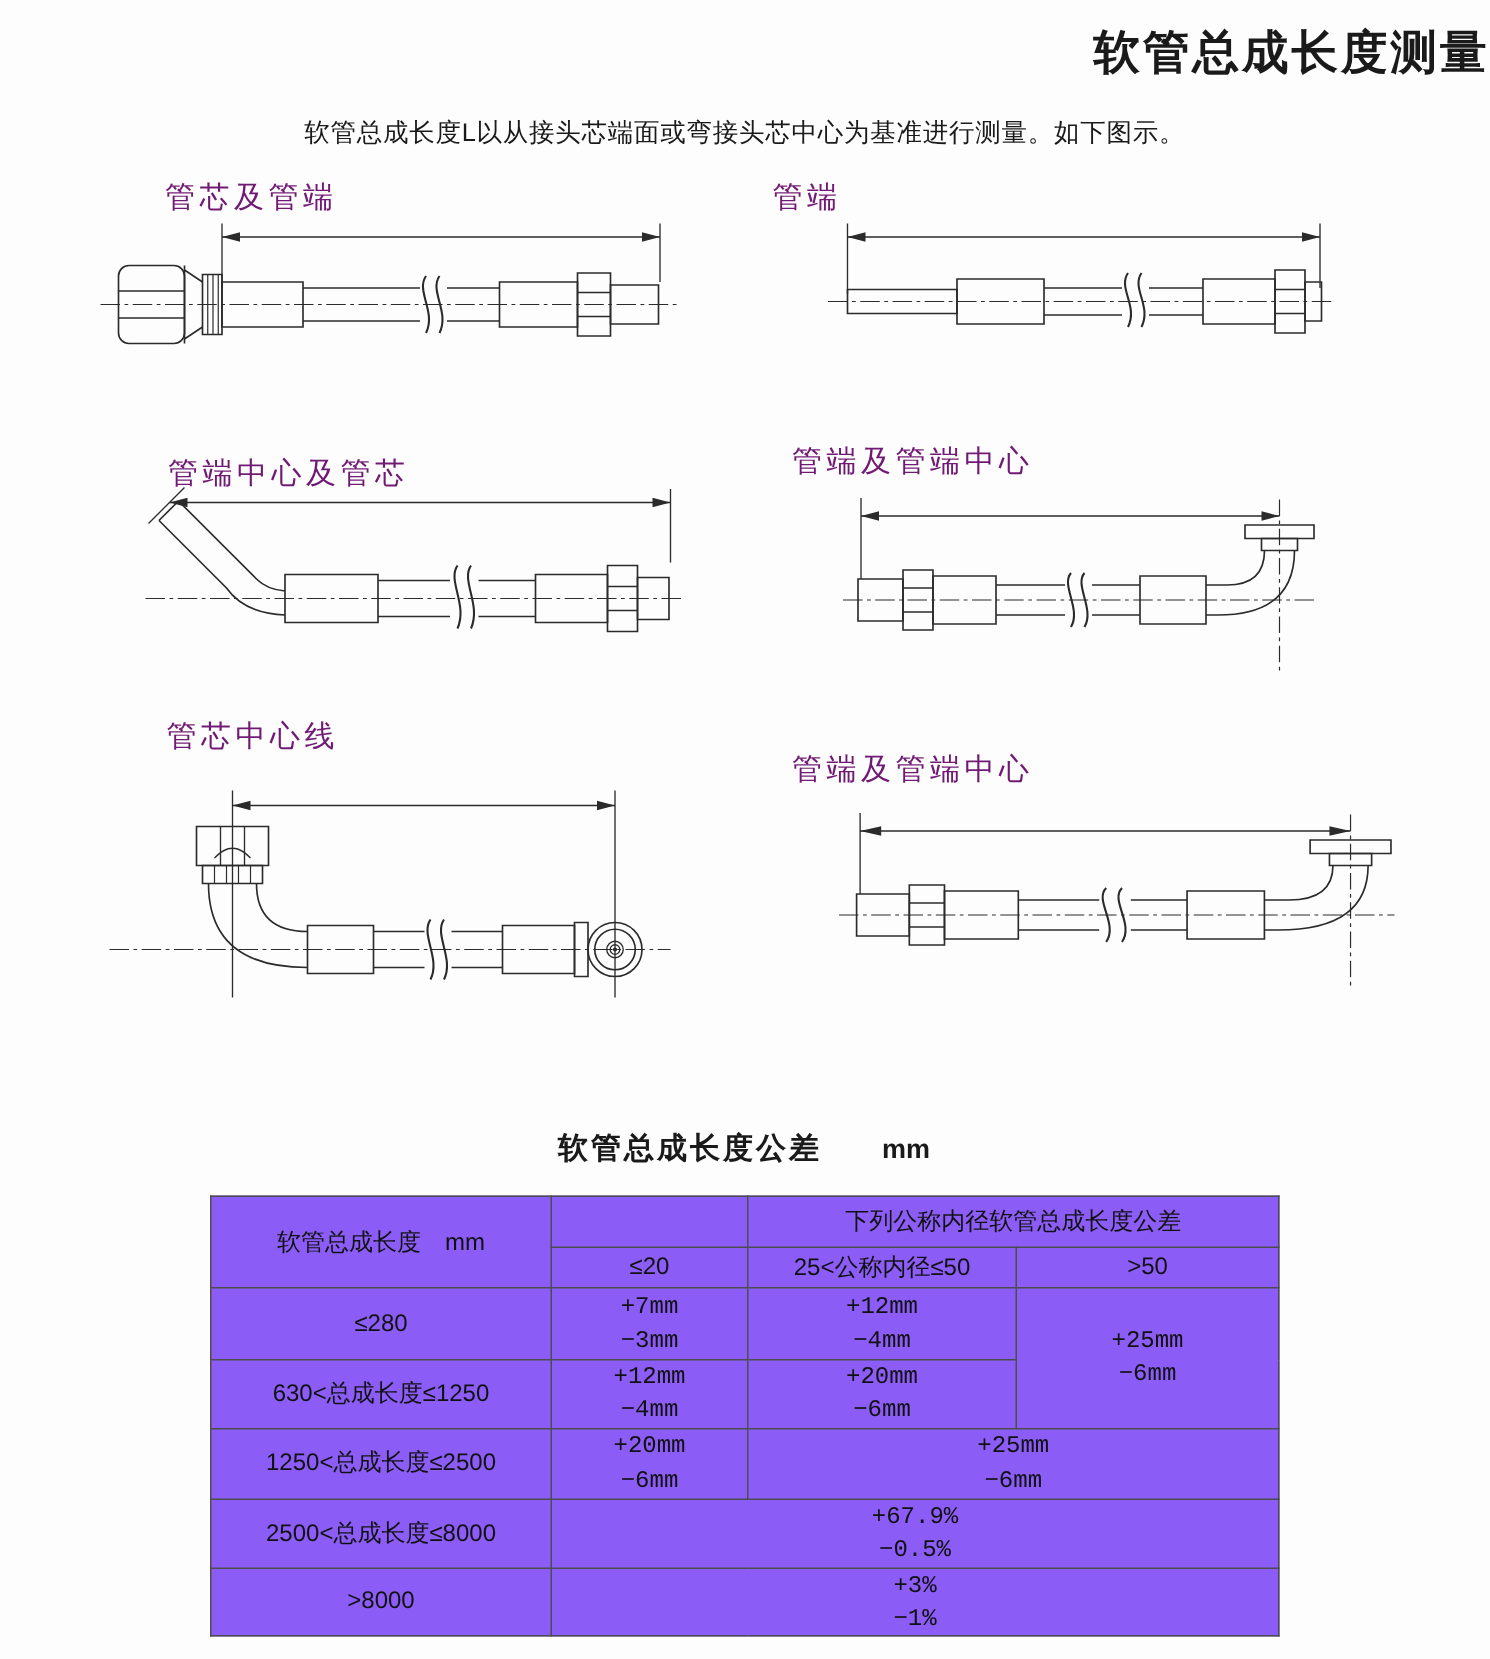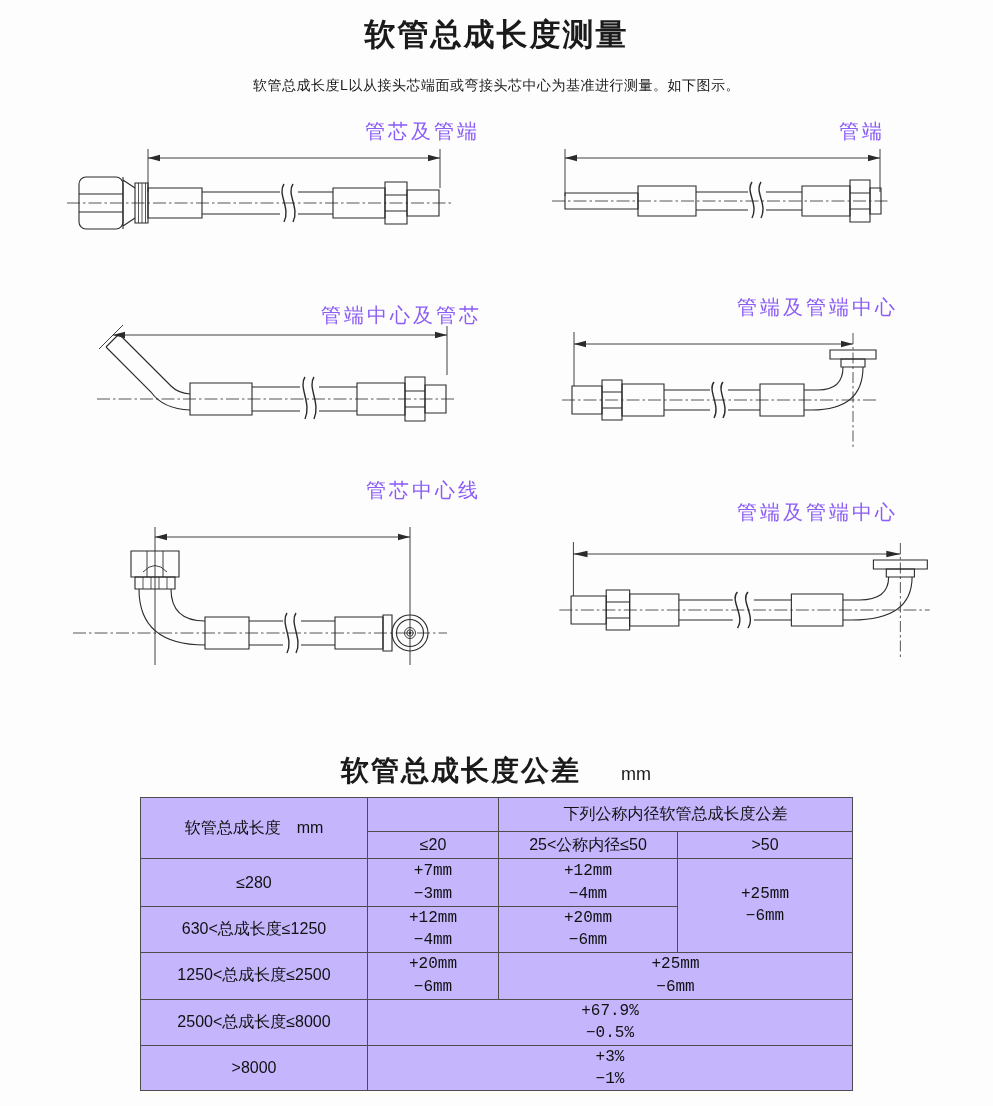--- a/index.html
+++ b/index.html
@@ -2,42 +2,42 @@
 <html><head>
 <meta charset="utf-8">
 <style>
   html,body{margin:0;padding:0;}
   body{
     width:993px;height:1106px;background:#fdfdfd;position:relative;overflow:hidden;
     font-family:"Liberation Sans","DejaVu Sans",sans-serif;color:#1a1a1a;
   }
   .abs{position:absolute;}
   .page-title{
-    left:0;top:14px;width:993px;text-align:center;
+    left:0;top:14px;width:993px;text-align:right;
     font-size:31px;font-weight:bold;letter-spacing:2px;
   }
   .subtitle{
     left:0;top:77px;width:993px;text-align:center;
-    font-size:14px;letter-spacing:0.5px;
+    font-size:17px;letter-spacing:0.5px;
   }
   .fig-label{
     font-family:"Liberation Serif","DejaVu Serif",serif;
-    font-size:20px;letter-spacing:3px;text-align:right;color:#8b5cf6;
+    font-size:20px;letter-spacing:3px;text-align:left;color:#701a75;
   }
   .fig svg{display:block;}
   .fig path,.fig rect,.fig circle,.fig line{vector-effect:non-scaling-stroke;}
   .tbl-title{
     left:140px;top:752px;width:712px;display:flex;justify-content:center;
     align-items:baseline;gap:40px;
   }
-  .tbl-title .t{font-size:28px;font-weight:bold;letter-spacing:2px;}
-  .tbl-title .u{font-size:18px;font-weight:normal;}
+  .tbl-title .t{font-size:20px;font-weight:bold;letter-spacing:2px;}
+  .tbl-title .u{font-size:18px;font-weight:bold;}
   table.tol-table{
     position:absolute;left:140px;top:797px;width:712px;height:288px;
-    border-collapse:collapse;table-layout:fixed;background:#c4b5fd;
+    border-collapse:collapse;table-layout:fixed;background:#8b5cf6;
   }
   table.tol-table td{
     border:1px solid #4d4d4d;text-align:center;vertical-align:middle;
     font-size:16px;padding:0;color:#111;
   }
   table.tol-table{border:1.5px solid #333;}
   td.tol{white-space:pre-line;font-size:15px;line-height:1.4;font-family:Liberation Mono, monospace;}
   .c0{width:227px}.c1{width:131px}.c2{width:179px}.c3{width:175px}
 </style>
 </head>

